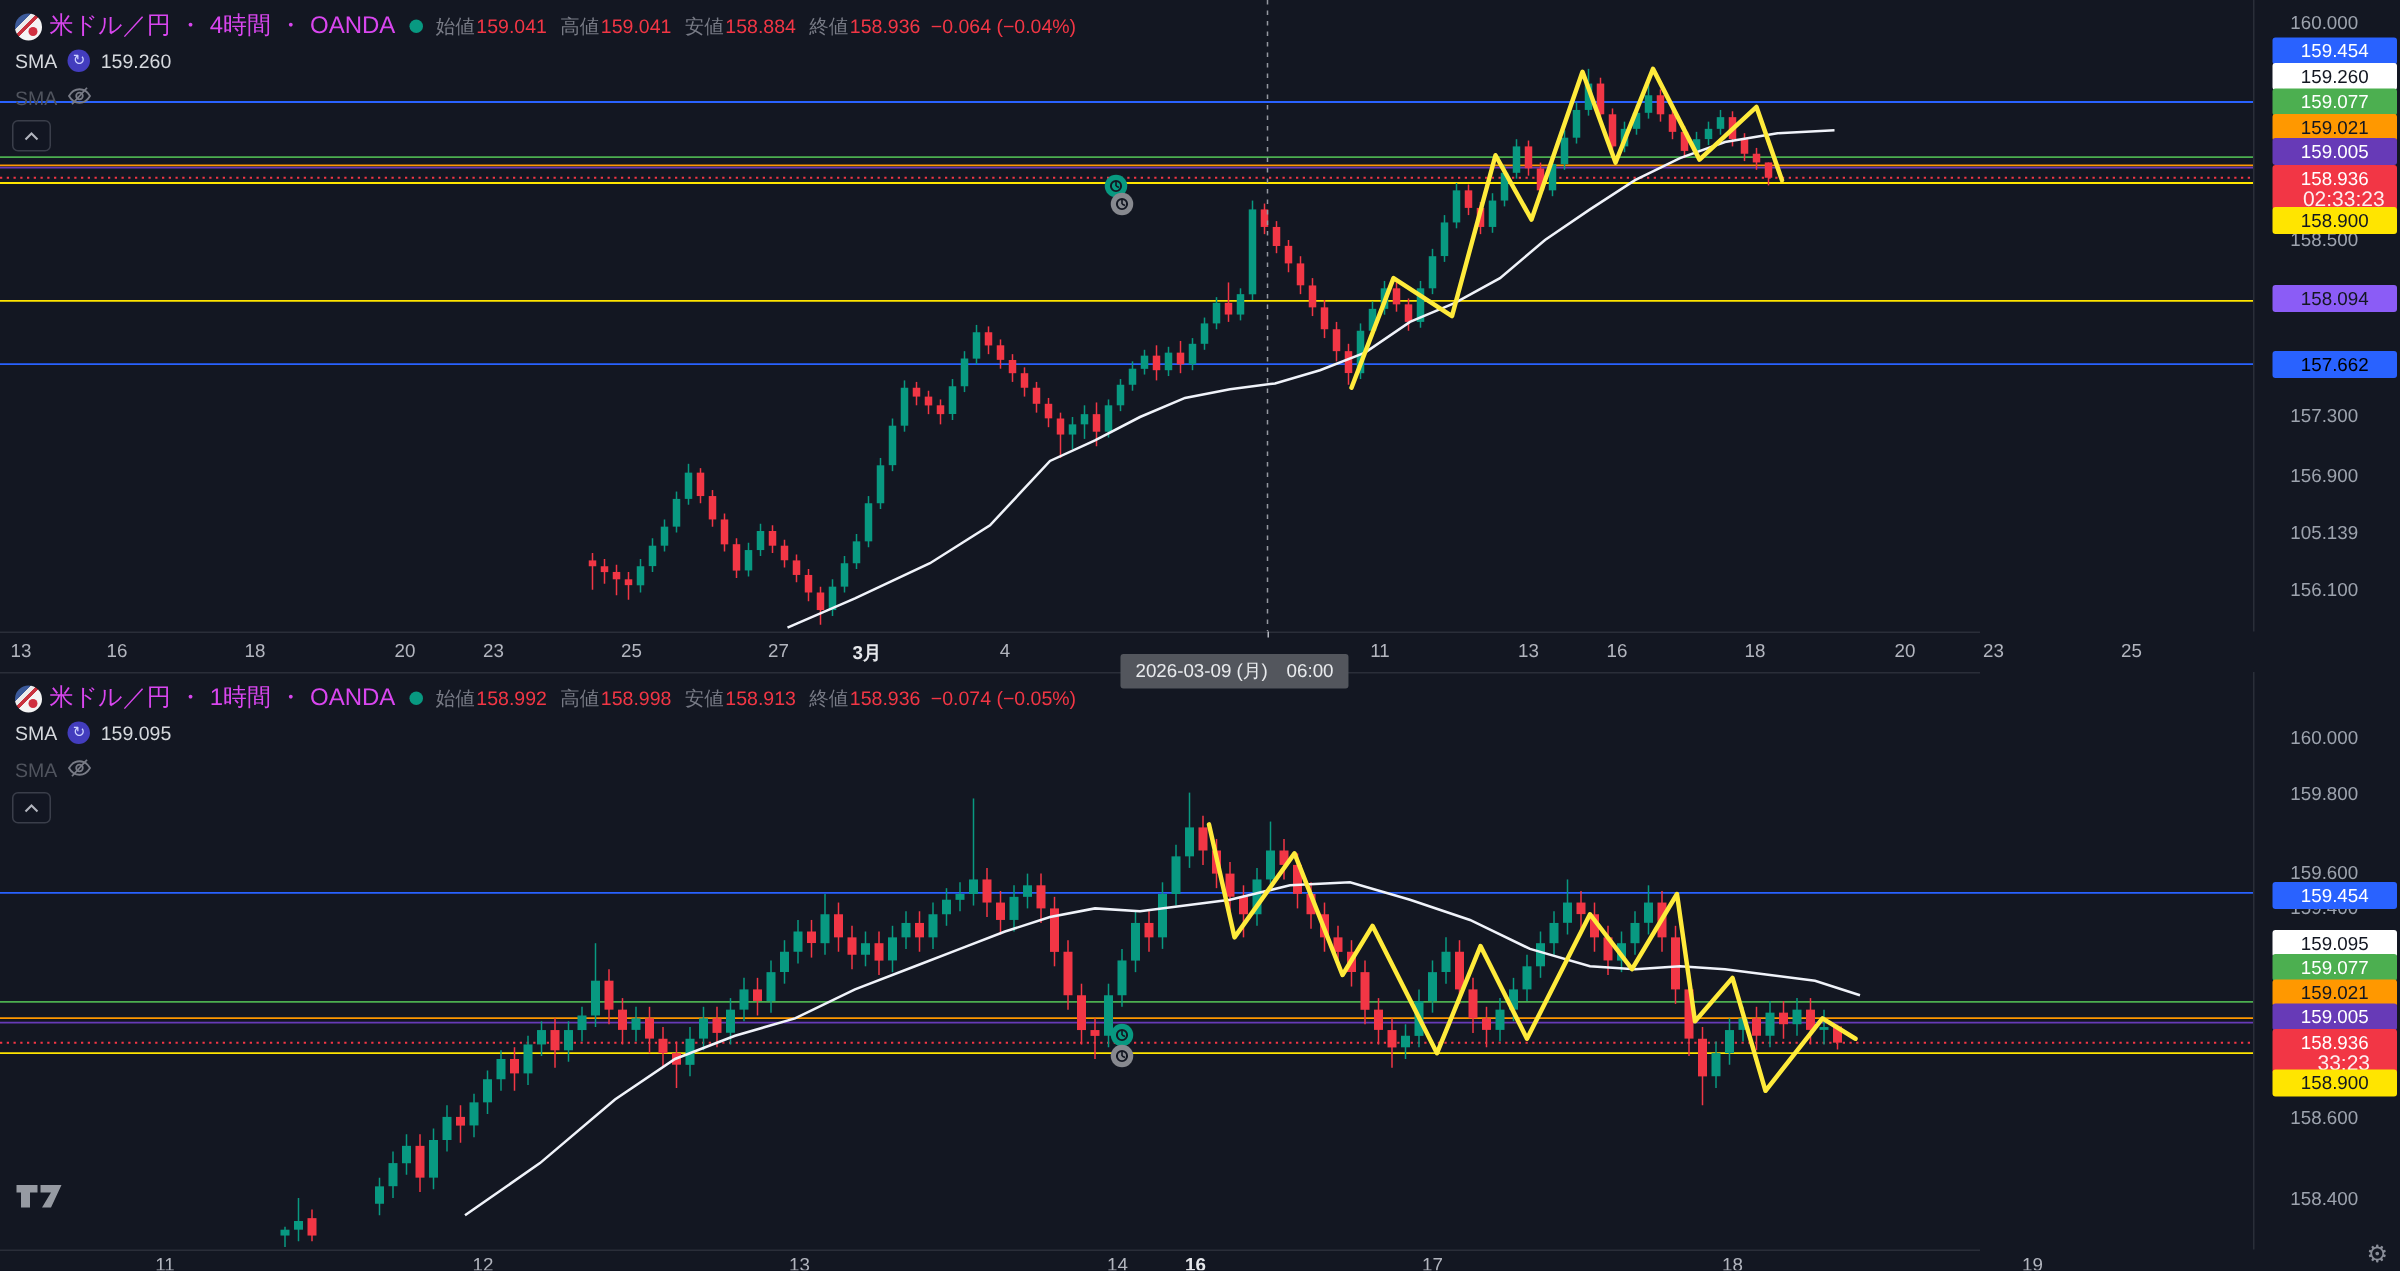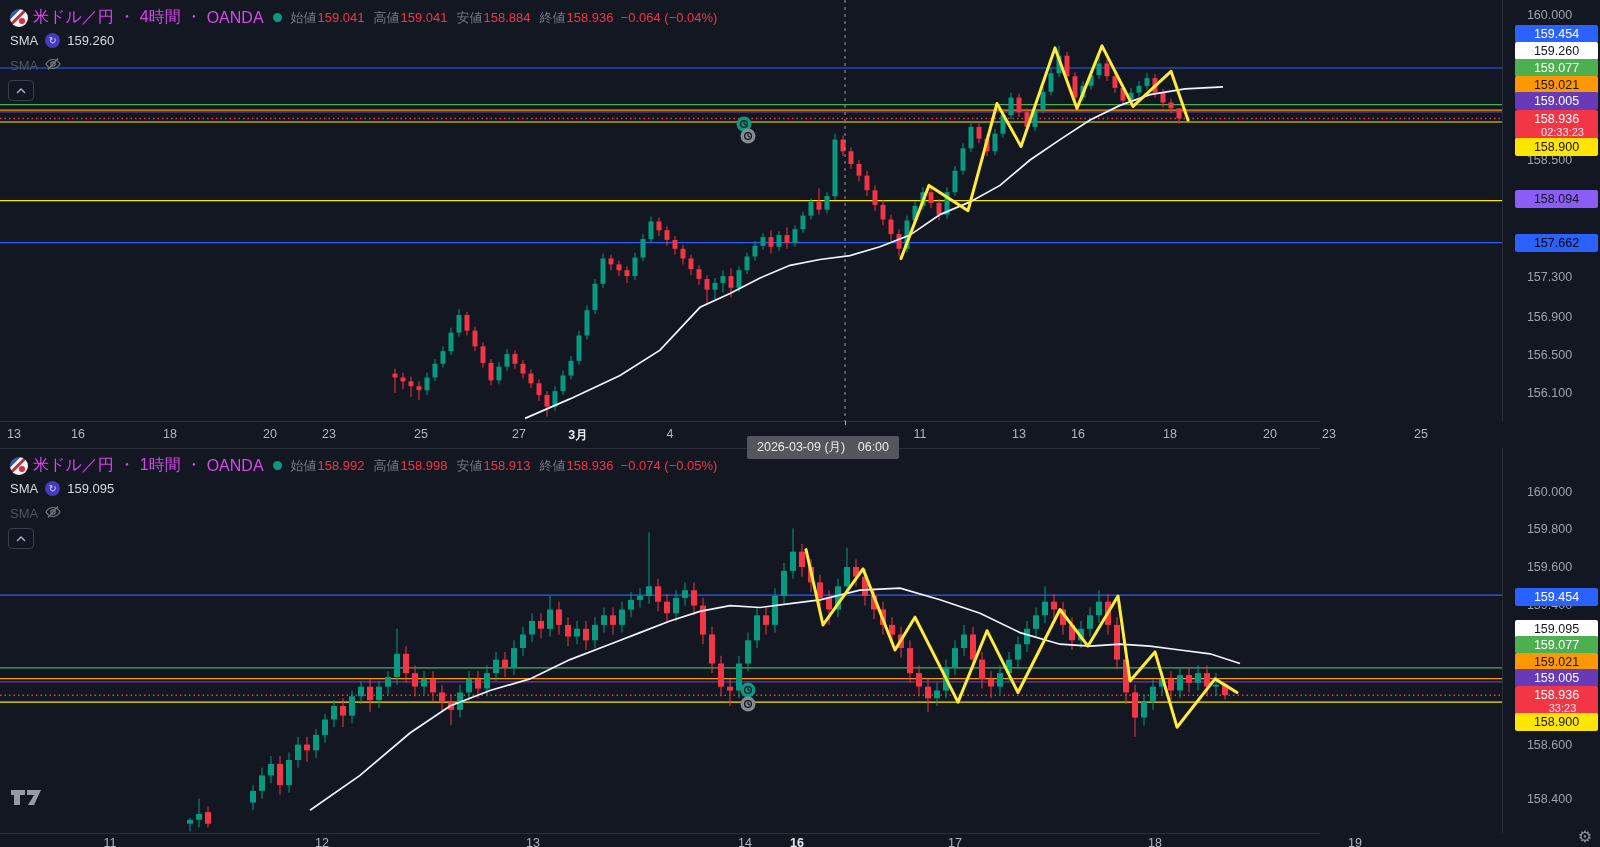--- a/index.html
+++ b/index.html
@@ -4,21 +4,21 @@
 <style>
   html,body{margin:0;padding:0;background:#131722;}
   #page{position:relative;width:1600px;height:847px;background:#131722;overflow:hidden;
         font-family:"Liberation Sans","DejaVu Sans",sans-serif;-webkit-font-smoothing:antialiased;}
   .abs{position:absolute;}
   svg.layer{position:absolute;left:0;display:block;}
   
   .axiscol{position:absolute;left:1502px;width:97px;border-left:1px solid #2A2E39;}
   .gtxt{position:absolute;left:0;right:4px;text-align:center;font-size:12.5px;color:#9DA3AE;line-height:18px;}
   .badge{position:absolute;left:12px;right:2px;border-radius:2px;text-align:center;font-size:12.5px;line-height:18px;height:18px;}
-  .badge .sub{display:block;font-size:11px;line-height:12px;margin-top:-3px;opacity:.92;padding-left:12px;}
+  .badge .sub{display:block;font-size:14px;line-height:12px;margin-top:-3px;opacity:.92;padding-left:12px;}
   .badge.tall{height:30px;line-height:19px;}
   
   .xrow{position:absolute;left:0;width:1320px;background:#131722;}
   #xrow0{top:421px;height:26px;border-top:1px solid #2A2E39;border-bottom:1px solid #2A2E39;}
   #xrow1{top:833px;height:14px;border-top:1px solid #2A2E39;}
   .tick{position:absolute;transform:translateX(-50%);font-size:12.5px;color:#B2B5BE;top:5px;}
   #xrow1 .tick{top:2px;}
   .tick.bold{color:#E6E8EC;font-weight:bold;}
   .xtooltip{position:absolute;transform:translateX(-50%);top:2px;background:#53565D;color:#E8EAED;
             font-size:12.5px;padding:3px 10px;border-radius:2px;white-space:nowrap;z-index:5;margin-top:12px;}
@@ -526,36 +526,36 @@
       <line x1="748" y1="256" x2="750" y2="257" stroke="#131722" stroke-width="1.1"></line>
         </g>
       </svg>
     </div>
 
   <div id="axis0" class="axiscol" style="top:0;height:421px;">
       <div class="gtxt" style="top:6px">160.000</div>
       <div class="gtxt" style="top:151px">158.500</div>
       <div class="gtxt" style="top:268px">157.300</div>
       <div class="gtxt" style="top:308px">156.900</div>
-      <div class="gtxt" style="top:346px">156.500</div>
+      <div class="gtxt" style="top:346px">105.139</div>
       <div class="gtxt" style="top:384px">156.100</div>
       <div class="badge" style="top:25px;background:#2962FF;color:#FFFFFF">159.454</div>
       <div class="badge" style="top:42px;background:#FFFFFF;color:#131722">159.260</div>
       <div class="badge" style="top:59px;background:#4CAF50;color:#FFFFFF">159.077</div>
       <div class="badge" style="top:76px;background:#FF9800;color:#131722">159.021</div>
       <div class="badge" style="top:92px;background:#673AB7;color:#FFFFFF">159.005</div>
       <div class="badge tall" style="top:110px;background:#F23645;color:#FFFFFF">158.936<span class="sub">02:33:23</span></div>
       <div class="badge" style="top:138px;background:#FFE500;color:#131722">158.900</div>
       <div class="badge" style="top:190px;background:#8b5cf6;color:#131722">158.094</div>
       <div class="badge" style="top:234px;background:#2962FF;color:#000000">157.662</div>
     </div>
   <div id="axis1" class="axiscol" style="top:448px;height:385px;">
       <div class="gtxt" style="top:35px">160.000</div>
       <div class="gtxt" style="top:72px">159.800</div>
-      <div class="gtxt" style="top:110px">159.600</div>
+      <div class="gtxt" style="top:125px">159.600</div>
       <div class="gtxt" style="top:148px">159.400</div>
       <div class="gtxt" style="top:288px">158.600</div>
       <div class="gtxt" style="top:342px">158.400</div>
       <div class="badge" style="top:140px;background:#2962FF;color:#FFFFFF">159.454</div>
       <div class="badge" style="top:172px;background:#FFFFFF;color:#131722">159.095</div>
       <div class="badge" style="top:188px;background:#4CAF50;color:#FFFFFF">159.077</div>
       <div class="badge" style="top:205px;background:#FF9800;color:#131722">159.021</div>
       <div class="badge" style="top:221px;background:#673AB7;color:#FFFFFF">159.005</div>
       <div class="badge tall" style="top:238px;background:#F23645;color:#FFFFFF">158.936<span class="sub">33:23</span></div>
       <div class="badge" style="top:265px;background:#FFE500;color:#131722">158.900</div>

